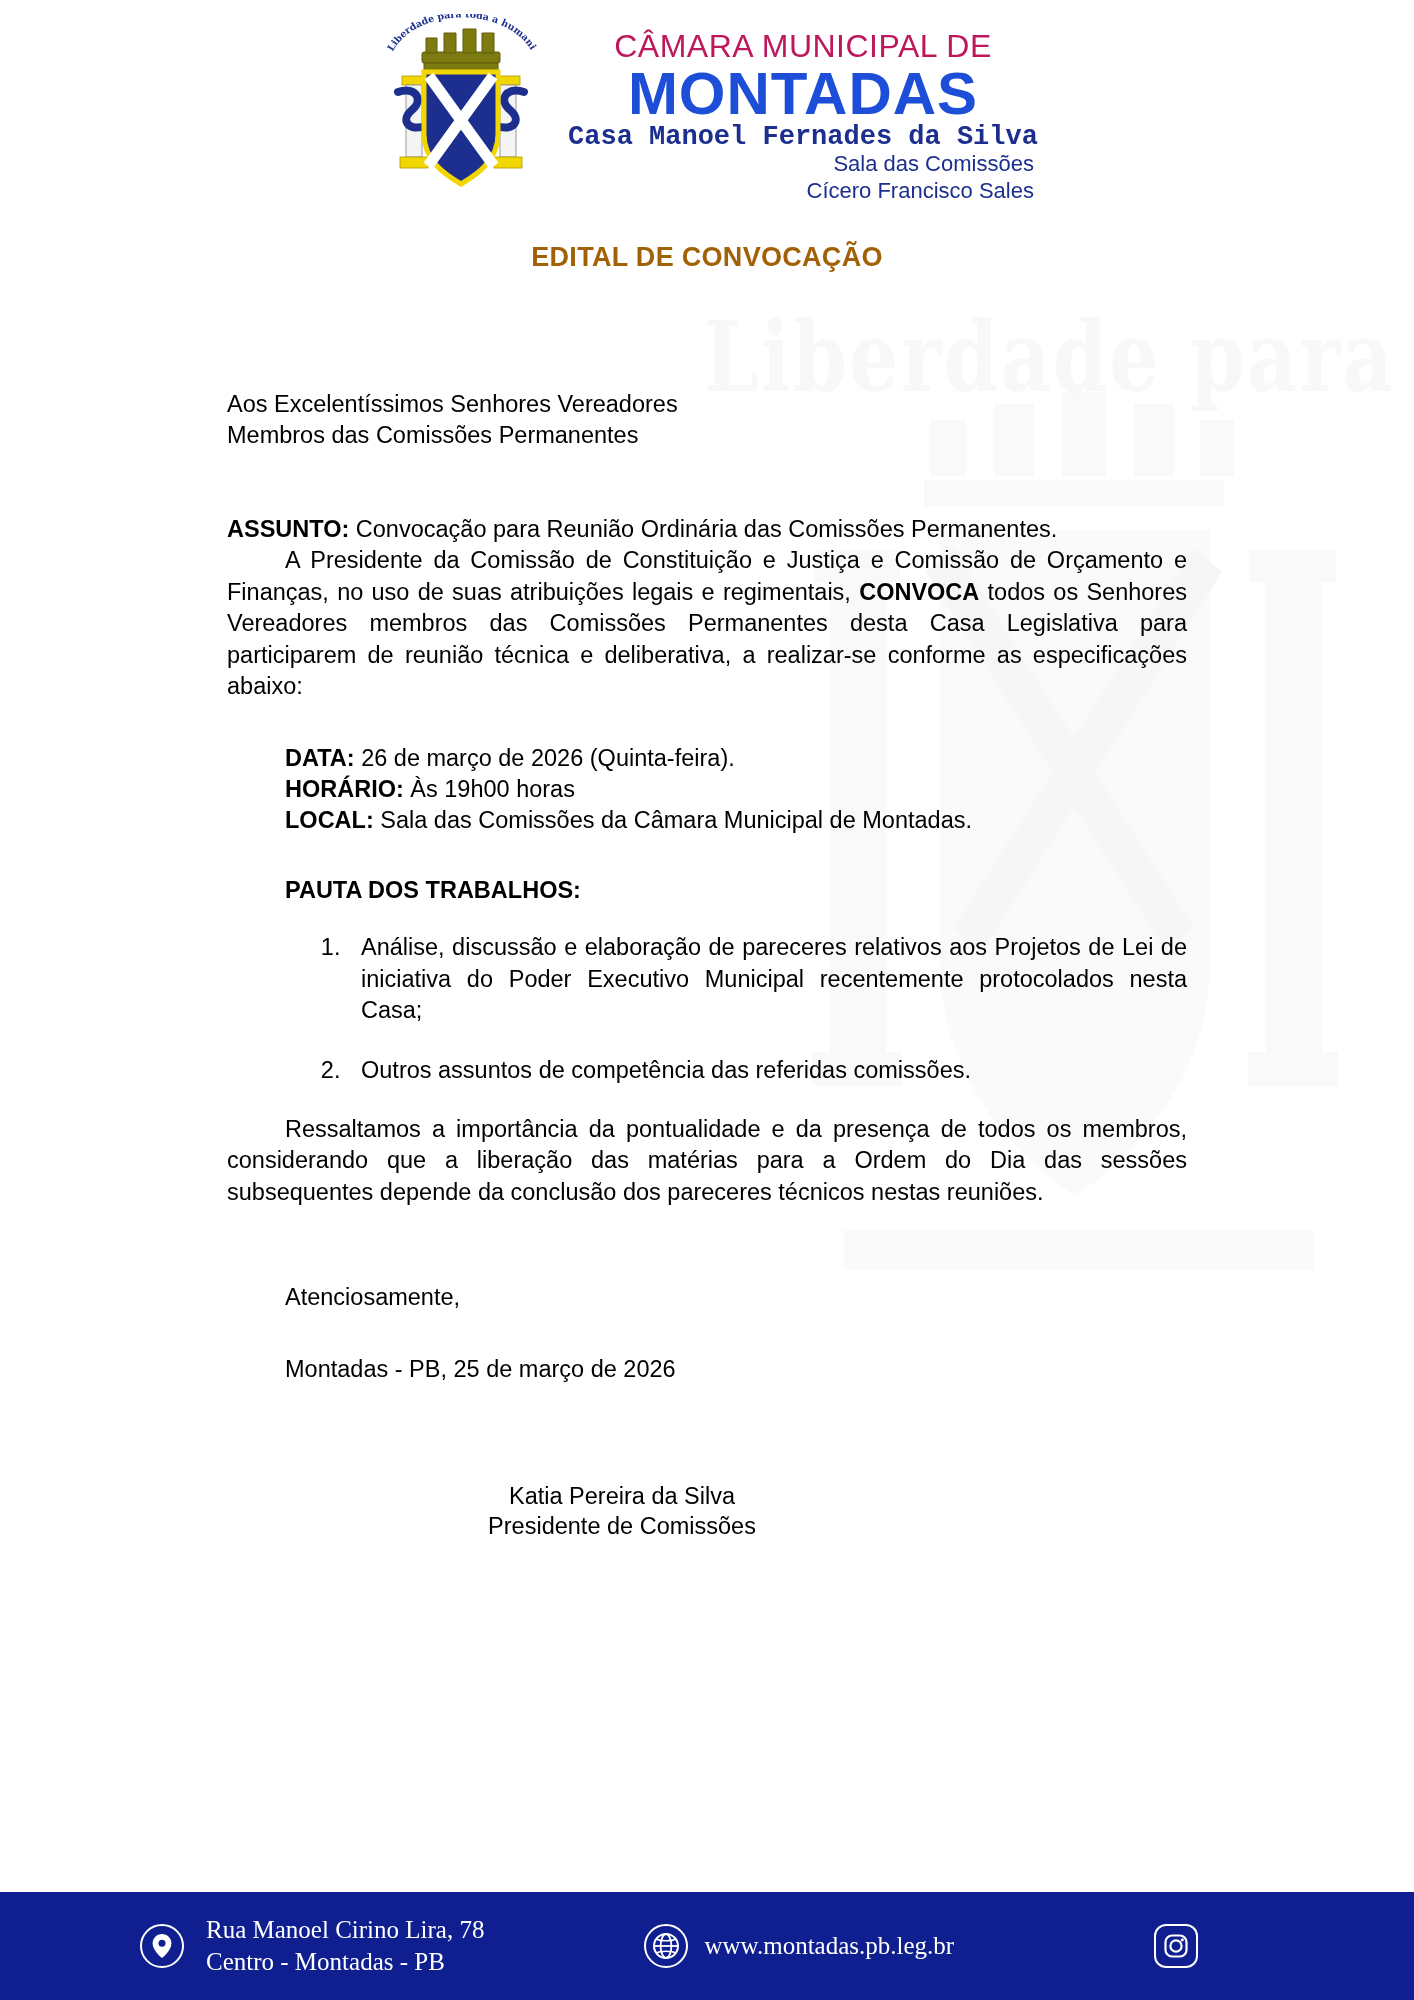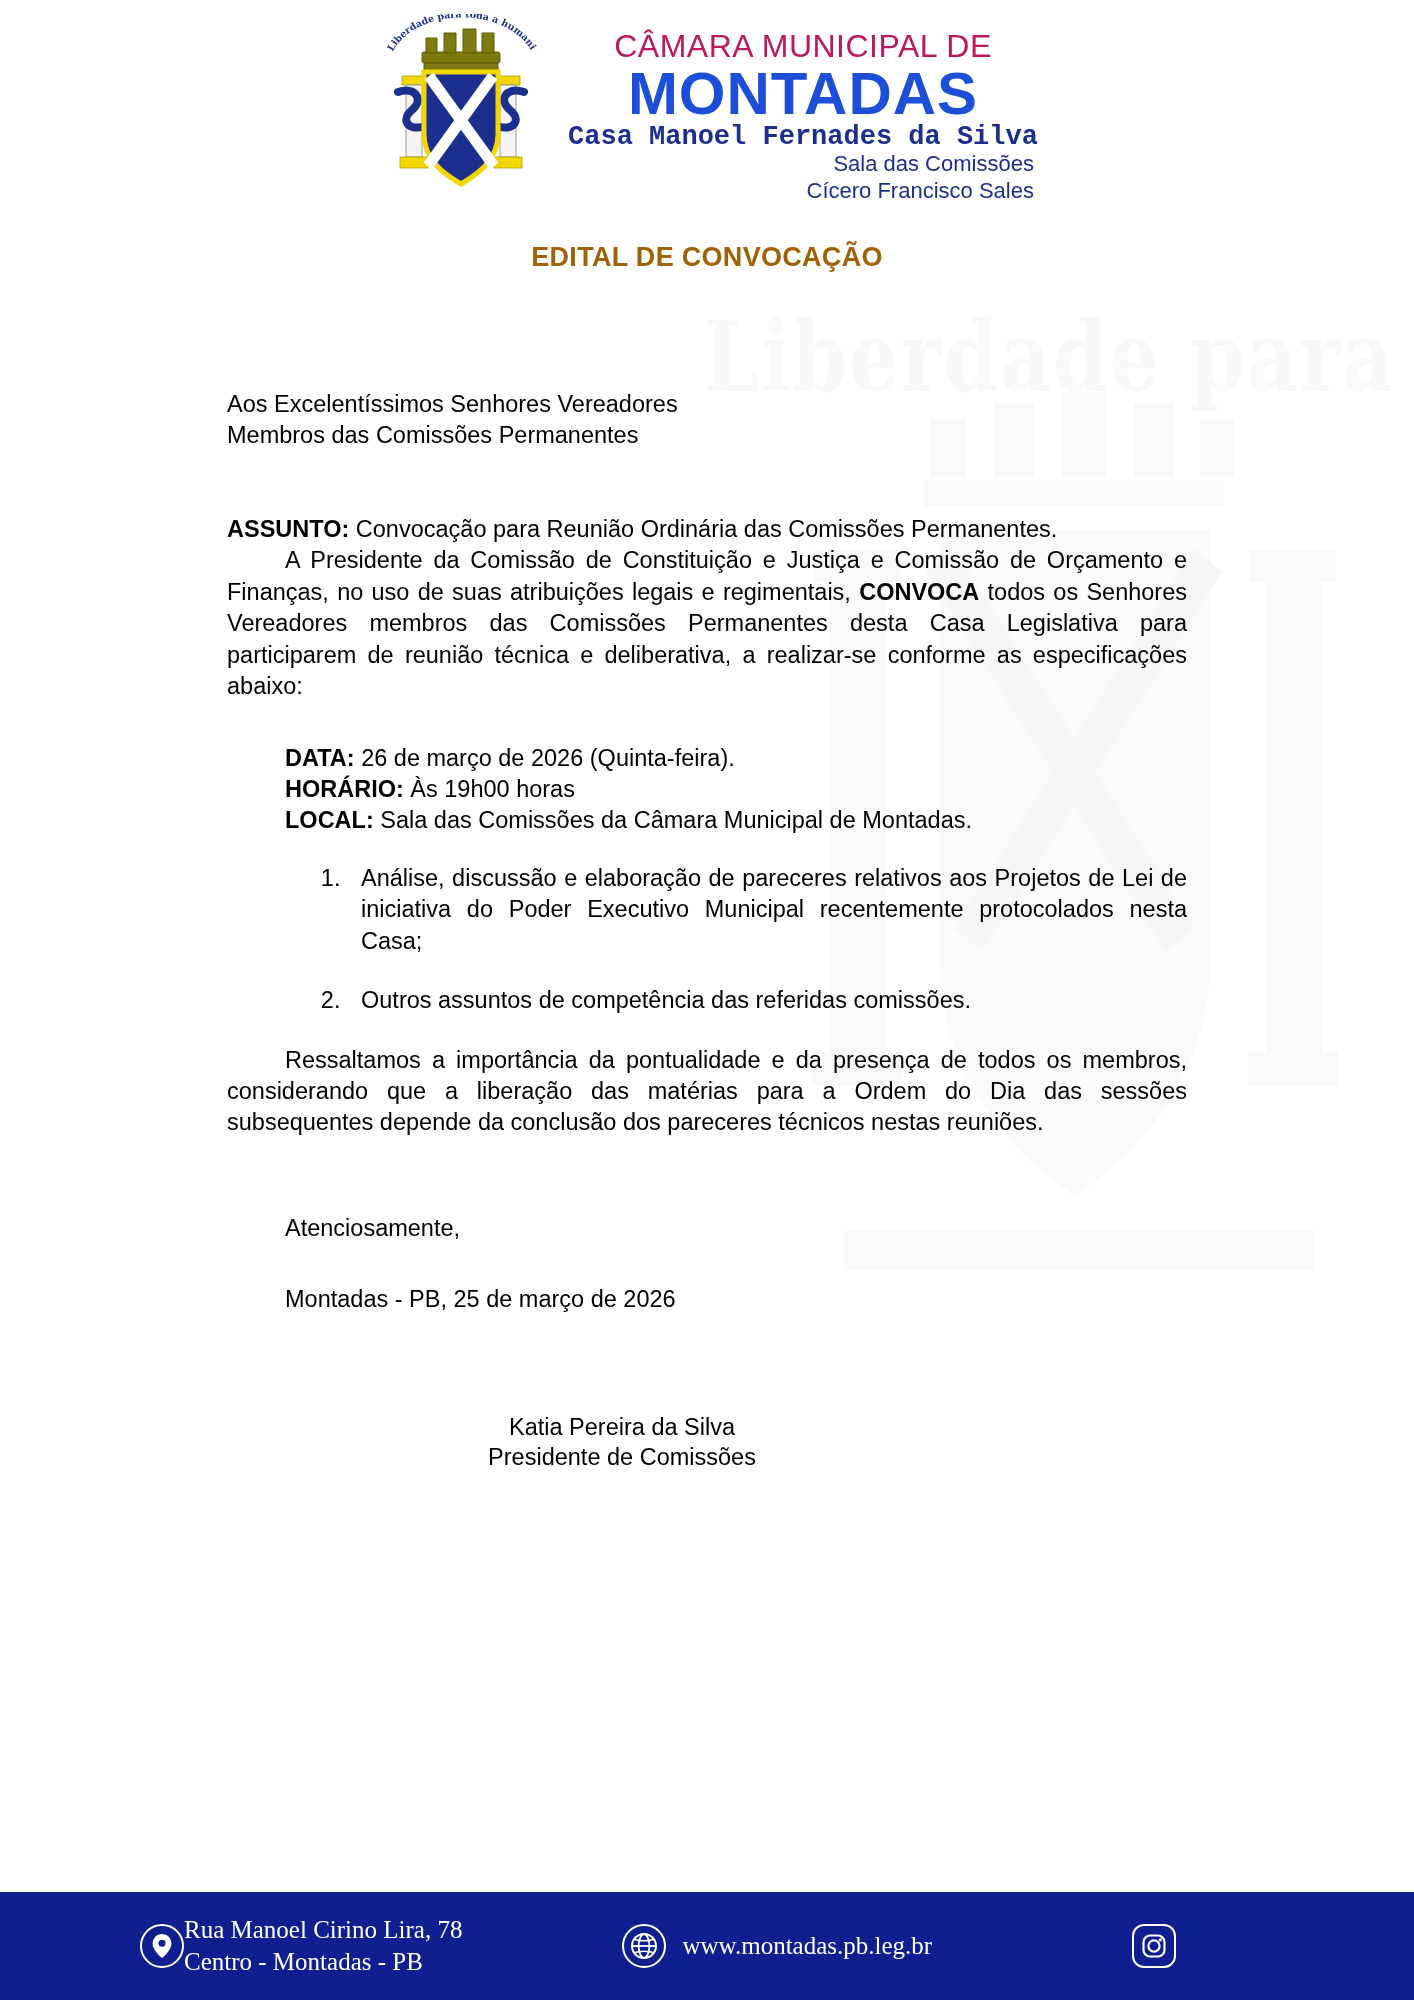--- a/index.html
+++ b/index.html
@@ -179,21 +179,21 @@
     left: 0;
     bottom: 0;
     width: 1414px;
     height: 108px;
     background: #0f1f8f;
     display: flex;
     align-items: center;
     z-index: 5;
   }
   .f-item { display: flex; align-items: center; color: #ffffff; }
-  .f-addr { margin-left: 140px; }
+  .f-addr { margin-left: 140px; gap: 22px; }
   .f-site { margin-left: 160px; gap: 16px; }
   .f-social { margin-left: 200px; }
   .f-addr .lines {
     font-family: "Liberation Serif", serif;
     font-size: 25px;
     line-height: 1.28;
   }
   .f-site .site-txt {
     font-family: "Liberation Serif", serif;
     font-size: 25px;
@@ -322,20 +322,21 @@
       <div>
         <b>HORÁRIO:</b>
         <span>Às 19h00 horas</span>
       </div>
       <div>
         <b>LOCAL:</b>
         <span>Sala das Comissões da Câmara Municipal de Montadas.</span>
       </div>
     </div>
 
+    <div class="pauta-head">PAUTA DOS TRABALHOS:</div>
 
     <ol class="pauta">
       <li>Análise, discussão e elaboração de pareceres relativos aos Projetos de Lei de iniciativa do Poder Executivo Municipal recentemente protocolados nesta Casa;</li>
       <li>Outros assuntos de competência das referidas comissões.</li>
     </ol>
 
     <p class="just para-ressalta">Ressaltamos a importância da pontualidade e da presença de todos os membros, considerando que a liberação das matérias para a Ordem do Dia das sessões subsequentes depende da conclusão dos pareceres técnicos nestas reuniões.</p>
 
     <div class="closing">
       <div>Atenciosamente,</div>

